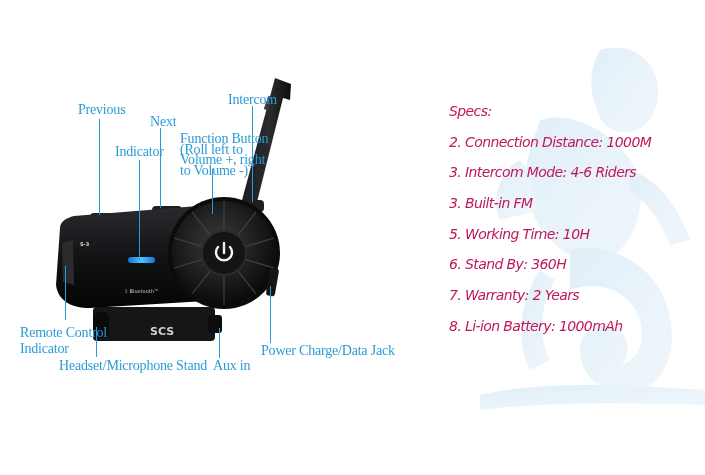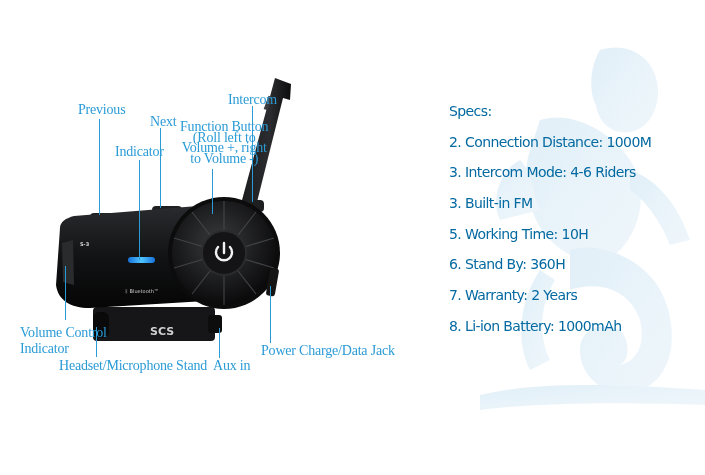--- a/index.html
+++ b/index.html
@@ -9,21 +9,21 @@
   .stage { position:absolute; left:0; top:0; width:705px; height:475px; }
 
   
   .watermark { position:absolute; left:480px; top:40px; width:225px; height:380px; }
 
   
   .lbl { position:absolute; color:#2b9bd6; font-size:14px; line-height:12px; white-space:nowrap; letter-spacing:-0.2px;font-family:Liberation Serif, serif; }
   .line { position:absolute; width:1px; background:#2b9bd6; }
 
   
-  .specs { position:absolute; left:449px; top:101px; color:#0369a1; font-family:"DejaVu Sans", sans-serif; font-size:14px; letter-spacing:-0.6px; }
+  .specs { position:absolute; left:449px; top:101px; color:#be185d; font-family:"DejaVu Sans", sans-serif; font-size:14px; letter-spacing:-0.6px;font-style:italic; }
   .specs .row { height:30.7px; line-height:20px; }
 </style>
 </head>
 <body>
 
 <div class="stage">
 
   <svg class="watermark" viewBox="0 0 225 380">
     <defs>
       <linearGradient id="wg" x1="0" y1="0" x2="1" y2="1">
@@ -116,28 +116,28 @@
   <div class="line" style="left:252px;top:106px;height:96px;"></div>
   <div class="line" style="left:65px;top:266px;height:54px;"></div>
   <div class="line" style="left:96px;top:327px;height:30px;"></div>
   <div class="line" style="left:219px;top:328px;height:30px;"></div>
   <div class="line" style="left:270px;top:286px;height:57px;"></div>
 
   <div class="lbl" style="left:78px;top:104px;text-align:right;">Previous</div>
   <div class="lbl" style="left:150px;top:116px;">Next</div>
   <div class="lbl" style="left:115px;top:146px;">Indicator</div>
   <div class="lbl" style="left:228px;top:94px;">Intercom</div>
-  <div class="lbl" style="left:180px;top:122px;line-height:10.5px;text-align:center;">
+  <div class="lbl" style="left:180px;top:134px;line-height:10.5px;">
     <div>Function Button</div>
     <div>(Roll left to</div>
     <div>Volume +, right</div>
     <div>to Volume -)</div>
   </div>
   <div class="lbl" style="left:20px;top:325px;line-height:16px;">
-    <div>Volume Control</div>
+    <div>Remote Control</div>
     <div>Indicator</div>
   </div>
   <div class="lbl" style="left:59px;top:360px;">Headset/Microphone Stand</div>
   <div class="lbl" style="left:205px;top:360px;margin-left:8px;">Aux in</div>
   <div class="lbl" style="left:238px;top:345px;margin-left:23px;">Power Charge/Data Jack</div>
 
   <div class="specs">
     <div class="row">Specs:</div>
     <div class="row">2. Connection Distance: 1000M</div>
     <div class="row">3. Intercom Mode: 4-6 Riders</div>

